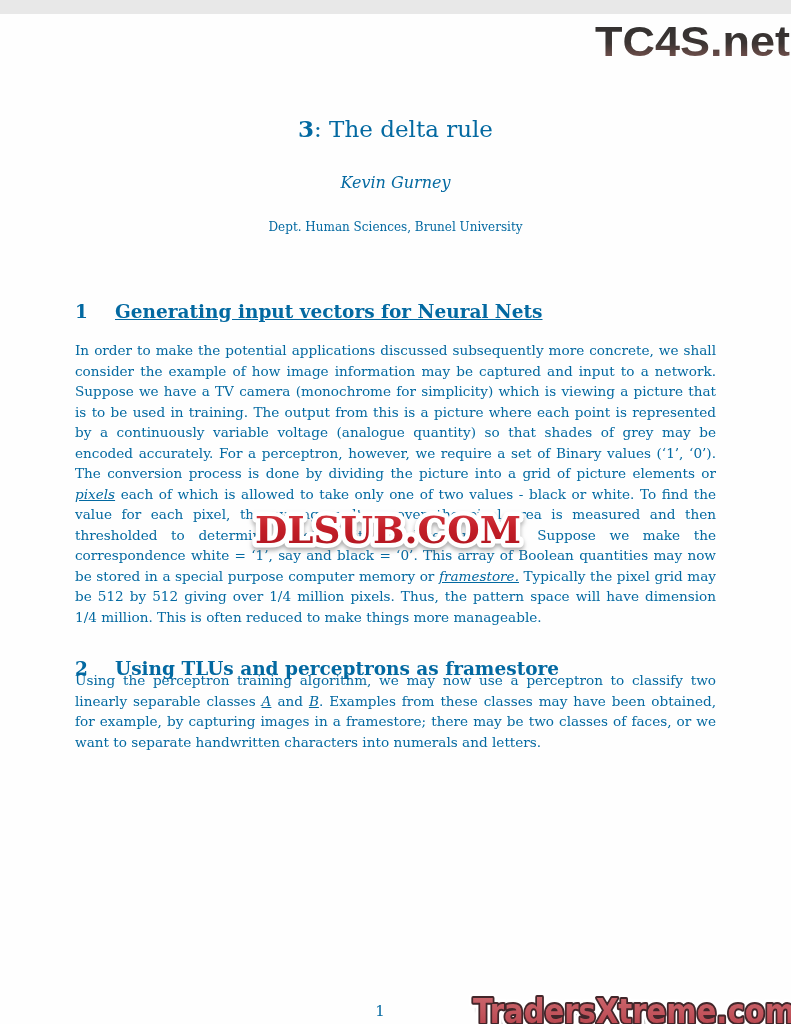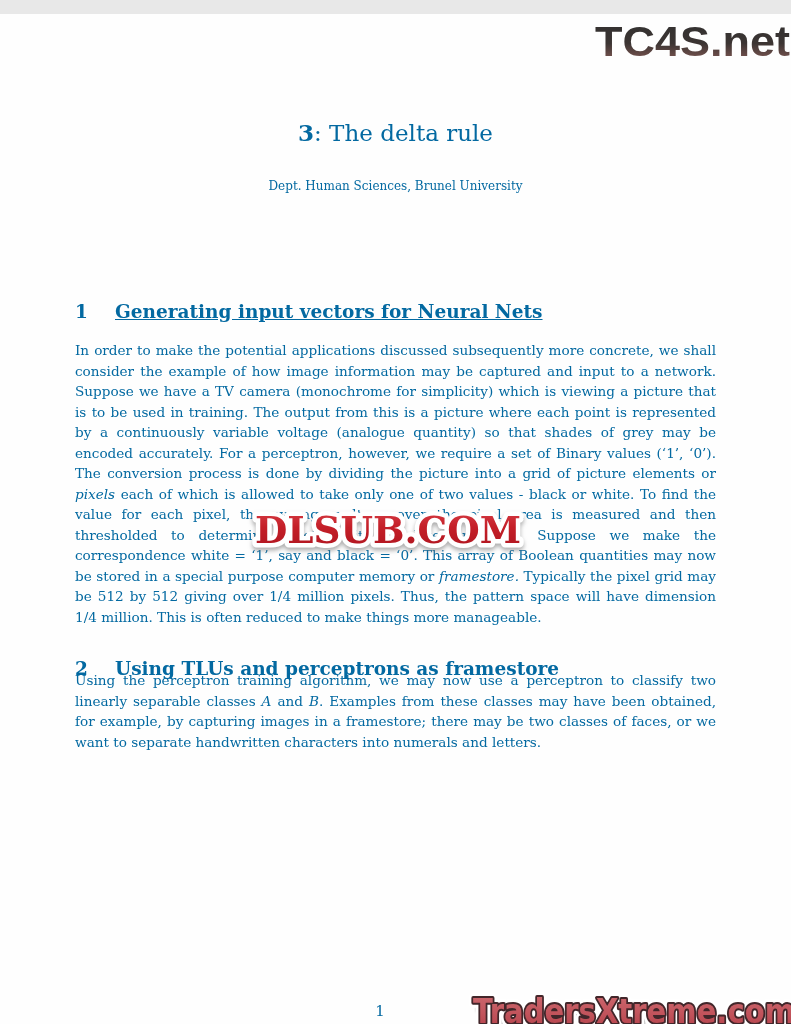--- a/index.html
+++ b/index.html
@@ -4,38 +4,38 @@
 <style>
   html,body { margin:0; padding:0; background:#e8e8e8; }
   .page {
     position:relative; width:791px; height:1024px; margin:14px auto;
     background:#fefefe; overflow:hidden;
     font-family:"DejaVu Serif", serif; color:#0369a1;
   }
 
   
   .title-block { position:absolute; top:100px; left:0; width:100%; text-align:center; }
-  .doc-title { font-size:23px; font-weight:normal; margin:0; line-height:38px; }
+  .doc-title { font-size:23px; font-weight:normal; margin:0; line-height:30px; }
   .doc-title .num { font-weight:bold; }
   .author { margin-top:28px; font-style:italic; font-size:16px; line-height:21px; }
   .affil { margin-top:24px; font-size:12px; line-height:21px; }
 
   
   .sec-heading { position:absolute; left:75px; font-size:18.5px; font-weight:bold; white-space:nowrap; }
   .sec-heading .secnum { display:inline-block; width:40px; }
   .sec1 { top:287px;text-decoration:underline; }
   .sec2 { top:644px; }
 
   .body-par {
     position:absolute; left:75px; width:641px; margin:0;
     font-size:13.6px; line-height:20.5px; text-align:justify;
   }
   .p1 { top:326px; }
   .p2 { top:656px; }
-  .it { font-style:italic; }
+  .it { font-style:italic;text-decoration:underline; }
 
   .page-number { position:absolute; top:988px; left:0; width:760px; text-align:center; font-size:15px; }
 
   
   .wm-tc4s { position:absolute; top:1px; right:-2px; }
   .wm-dlsub { position:absolute; left:246px; top:486px;
               filter:drop-shadow(0 3px 2px rgba(110,110,110,0.55)); }
   .wm-traders { position:absolute; left:468px; top:974px; }
   svg text { user-select:none; }
 </style>
@@ -50,20 +50,21 @@
         <stop offset="0%" stop-color="#303030"></stop>
         <stop offset="55%" stop-color="#3c3533"></stop>
         <stop offset="100%" stop-color="#8e5f5a"></stop>
       </linearGradient>
     </defs>
     <text x="199" y="41" text-anchor="end" font-family="Liberation Sans, sans-serif" font-weight="bold" font-size="43" textLength="195" lengthAdjust="spacingAndGlyphs" fill="url(#tcg)">TC4S.net</text>
   </svg>
 
   <div class="title-block">
     <h1 class="doc-title"><span class="num">3</span><span>: The delta rule</span></h1>
+    <div class="author">Kevin Gurney</div>
     <div class="affil">
       <div>Dept. Human Sciences, Brunel University</div>
     </div>
   </div>
 
   <div class="sec-heading sec1">
     <span class="secnum">1</span><span>Generating input vectors for Neural Nets</span>
   </div>
 
   <p class="body-par p1"><span>In order to make the potential applications discussed subsequently more concrete, we shall consider the example of how image information may be captured and input to a network. Suppose we have a TV camera (monochrome for simplicity) which is viewing a picture that is to be used in training. The output from this is a picture where each point is represented by a continuously variable voltage (analogue quantity) so that shades of grey may be encoded accurately. For a perceptron, however, we require a set of Binary values (‘1’, ‘0’). The conversion process is done by dividing the picture into a grid of picture elements or </span><span class="it">pixels</span><span> each of which is allowed to take only one of two values - black or white. To find the value for each pixel, the average voltage over the pixel area is measured and then thresholded to determine whether it is white or black. Suppose we make the correspondence white = ‘1’, say and black = ‘0’. This array of Boolean quantities may now be stored in a special purpose computer memory or </span><span class="it">framestore.</span><span> Typically the pixel grid may be 512 by 512 giving over 1/4 million pixels. Thus, the pattern space will have dimension 1/4 million. This is often reduced to make things more manageable.</span></p>

